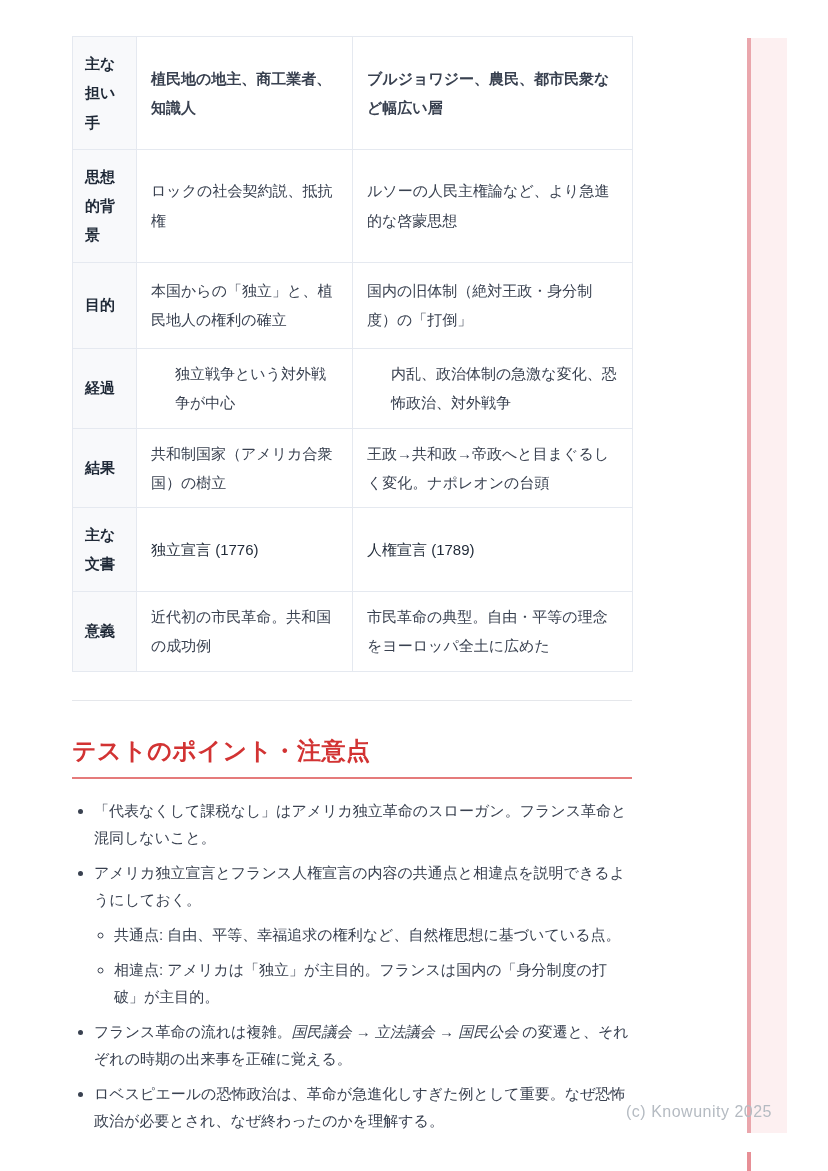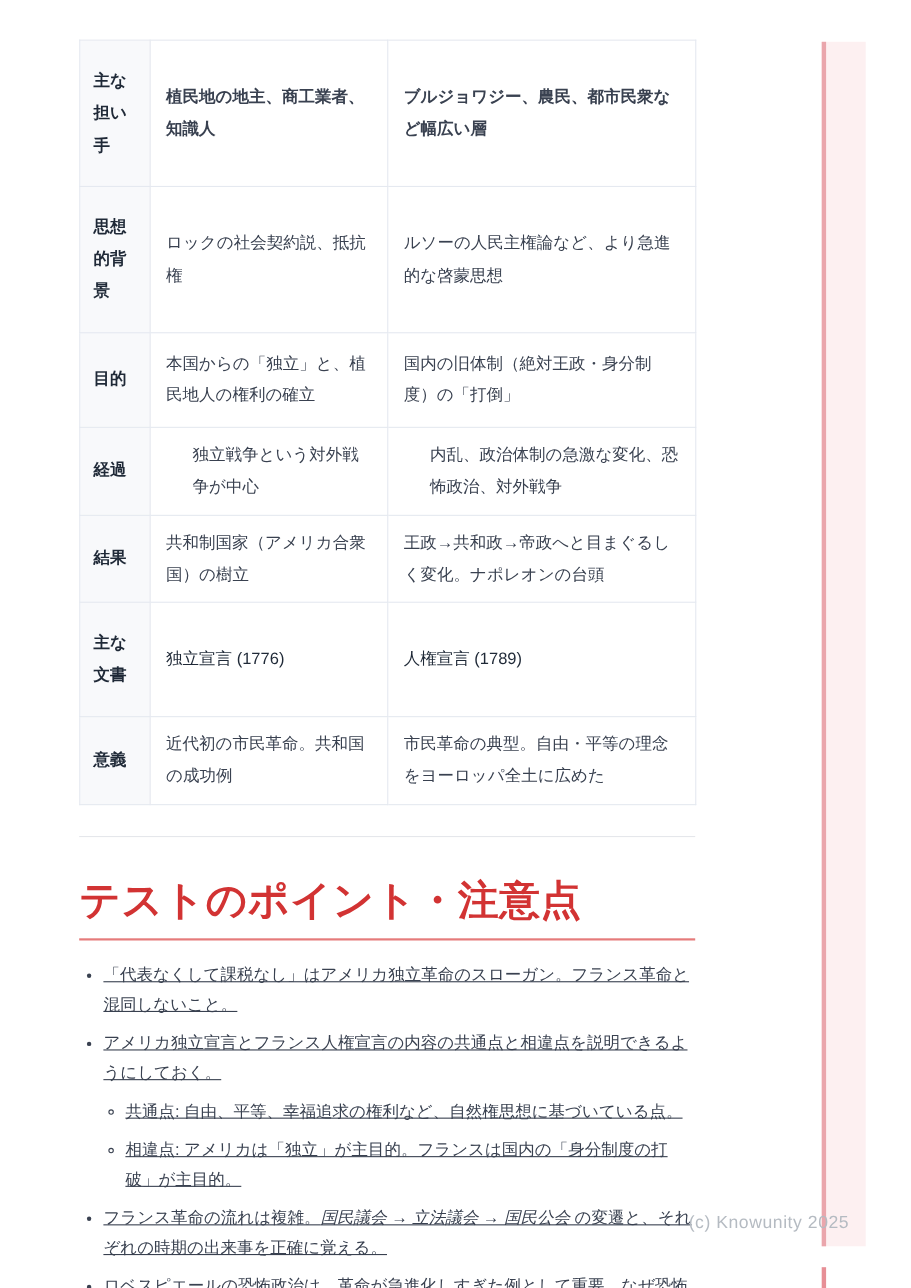--- a/index.html
+++ b/index.html
@@ -31,61 +31,60 @@
     vertical-align: middle;
     text-align: left;
     font-weight: normal;
     color: #394150;
   }
   table.compare th.rowlabel {
     background: #f8f9fb;
     font-weight: bold;
     color: #1f2937;
     width: 64px;
-    padding: 22px 12px;
+    padding: 12px 12px;
   }
   col.c-label { width: 64px; }
   col.c-usa   { width: 216px; }
   col.c-fra   { width: 280px; }
   tr.r0 td, tr.r0 th { height: 88px; font-weight: bold; }
   tr.r1 td, tr.r1 th { height: 106px; }
   tr.r2 td, tr.r2 th { height: 86px; }
   tr.r3 td, tr.r3 th { height: 80px; padding-left: 38px; }
   tr.r4 td, tr.r4 th { height: 77px; }
   tr.r5 td, tr.r5 th { height: 78px; }
   tr.r6 td, tr.r6 th { height: 80px; }
   tr.doc-row td { font-weight: normal; color: #1f2937; }
   
   .divider {
     margin-top: 28px;
     border-top: 1px solid #e5e7eb;
     height: 0;
   }
   h2.section-title {
     margin: 36px 0 0 0;
-    font-size: 37px;
+    font-size: 24px;
     line-height: 1.2;
     font-weight: bold;
     color: #d23333;
     letter-spacing: 0.5px;
   }
   .red-rule {
     margin-top: 12px;
     border-top: 2px solid #e57b7b;
     height: 0;
   }
   
   ul.points {
     margin: 18px 0 0 0;
     padding-left: 22px;
     font-size: 15px;
     line-height: 1.8;
     color: #394150;
     list-style: disc outside;
-    text-decoration: underline;
   }
   ul.points > li { margin-bottom: 8px; }
   ul.points ul.sub {
     list-style: circle outside;
     margin: 8px 0 4px 0;
     padding-left: 20px;
   }
   ul.points ul.sub > li { margin-bottom: 8px; }
   .it { font-style: italic; }
   

